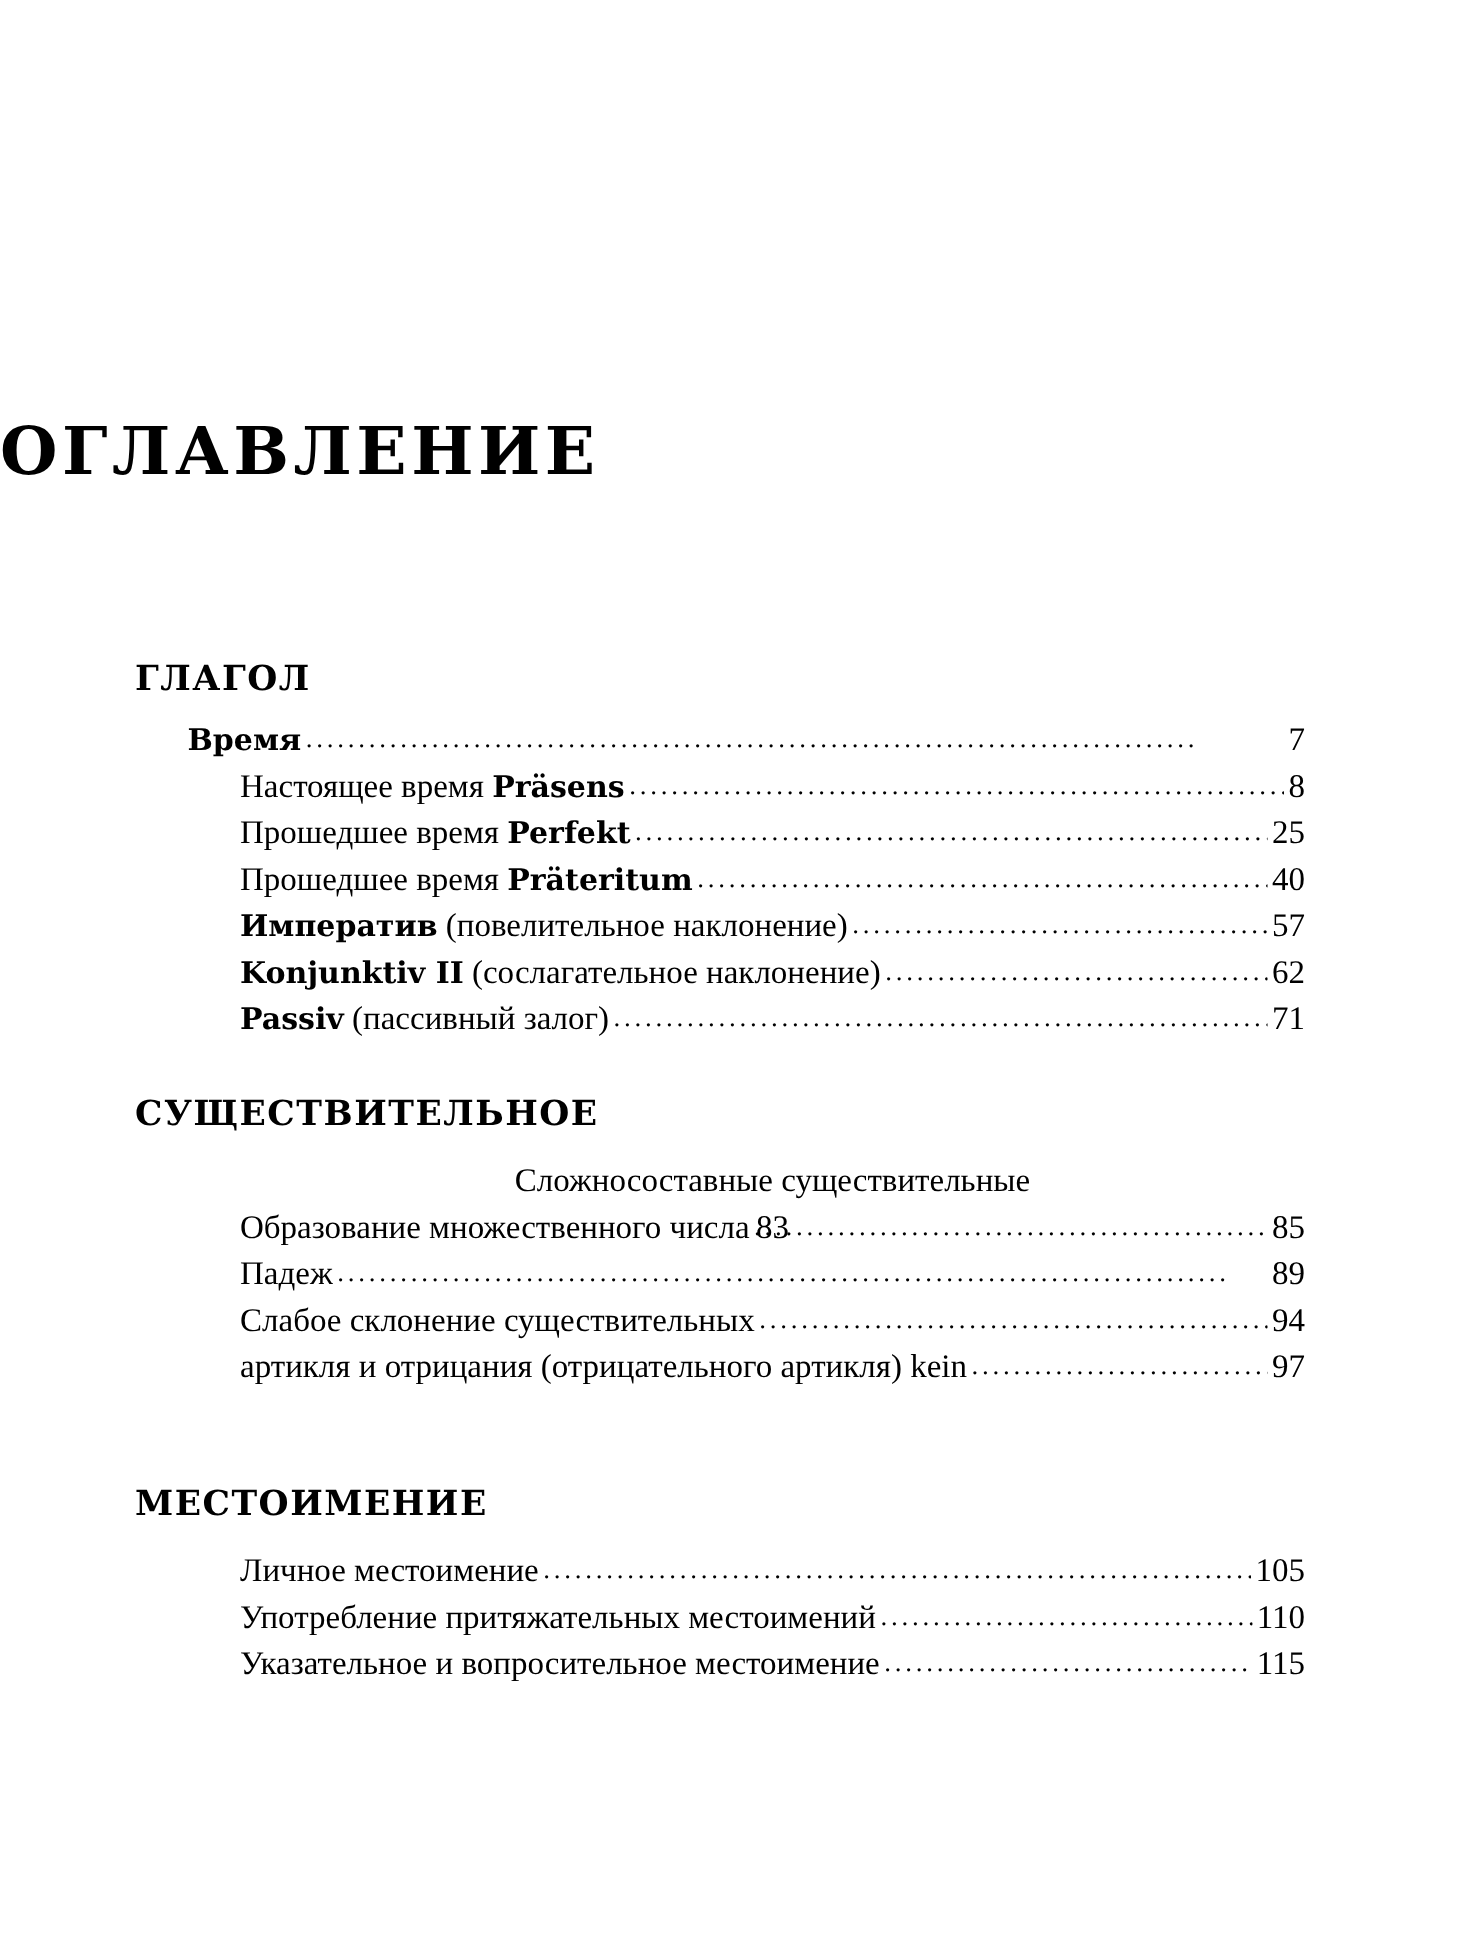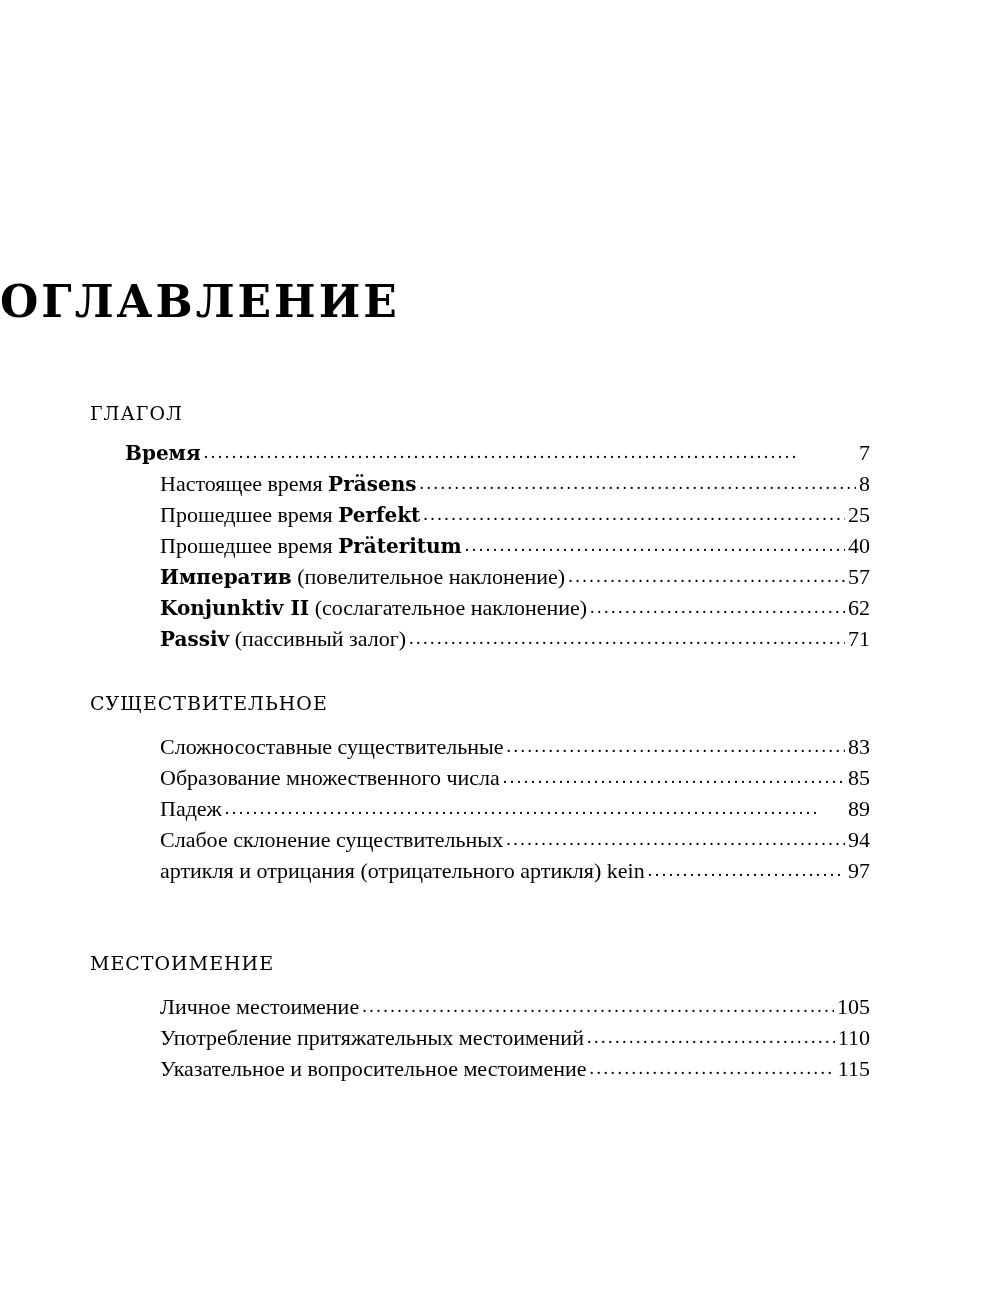--- a/index.html
+++ b/index.html
@@ -2,22 +2,22 @@
 <html><head>
 <meta charset="utf-8">
 <style>
   html, body { margin:0; padding:0; background:#ffffff; }
   body { width:987px; height:1300px; position:relative; overflow:hidden; color:#000;
          font-family:"Liberation Serif", "DejaVu Serif", serif; }
   .title { position:absolute; left:0; width:960px; top:276px; text-align:left;
            font-family:"DejaVu Serif", serif; font-weight:bold; font-size:44px;
            letter-spacing:3px; }
   .section { position:absolute; left:90px; width:780px; }
-  .sec-head { font-family:"DejaVu Serif", serif; font-weight:normal; font-size:19px;
-              letter-spacing:1px; height:40px; line-height:40px; }
+  .sec-head { font-family:"DejaVu Serif", serif; font-weight:bold; font-size:23px;
+              letter-spacing:1px; height:40px; line-height:40px;margin-top:40px; }
   .entry { display:flex; align-items:center; font-size:22px; height:31px; line-height:31px; white-space:nowrap; }
   .entry.l1 { padding-left:35px; }
   .entry.l2 { padding-left:70px; }
   .entry .lbl { flex:0 0 auto; }
   .entry .lbl b, .entry b { font-family:"DejaVu Serif", serif; font-weight:bold; font-size:20px; }
   .dots { flex:1 1 auto; overflow:hidden; margin:0 3px; letter-spacing:4px; font-size:18px; }
   .dots::before { content:". . . . . . . . . . . . . . . . . . . . . . . . . . . . . . . . . . . . . . . . . . . . . . . . . . . . . . . . . . . . . . . . . . . . . . . . . . . . . . . . . . . . ."; letter-spacing:-1px; }
   .pg { flex:0 0 auto; text-align:right; }
   .wrapline { font-size:22px; height:31px; line-height:31px; padding-left:70px; white-space:nowrap; }
 </style>
@@ -60,21 +60,21 @@
   </div>
   <div class="entry l2">
     <span class="lbl"><b>Passiv</b><span> (пассивный залог)</span></span>
     <span class="dots"></span>
     <span class="pg">71</span>
   </div>
 </div>
 
 <div class="section" style="top:683px;">
   <div class="sec-head">СУЩЕСТВИТЕЛЬНОЕ</div>
-  <div class="entry l2" style="margin-top:8px;">
+  <div class="entry l2" style="margin-top:8px;flex-direction:column;">
     <span class="lbl">Сложносоставные существительные</span>
     <span class="dots"></span>
     <span class="pg">83</span>
   </div>
   <div class="entry l2">
     <span class="lbl">Образование множественного числа</span>
     <span class="dots"></span>
     <span class="pg">85</span>
   </div>
   <div class="entry l2">

